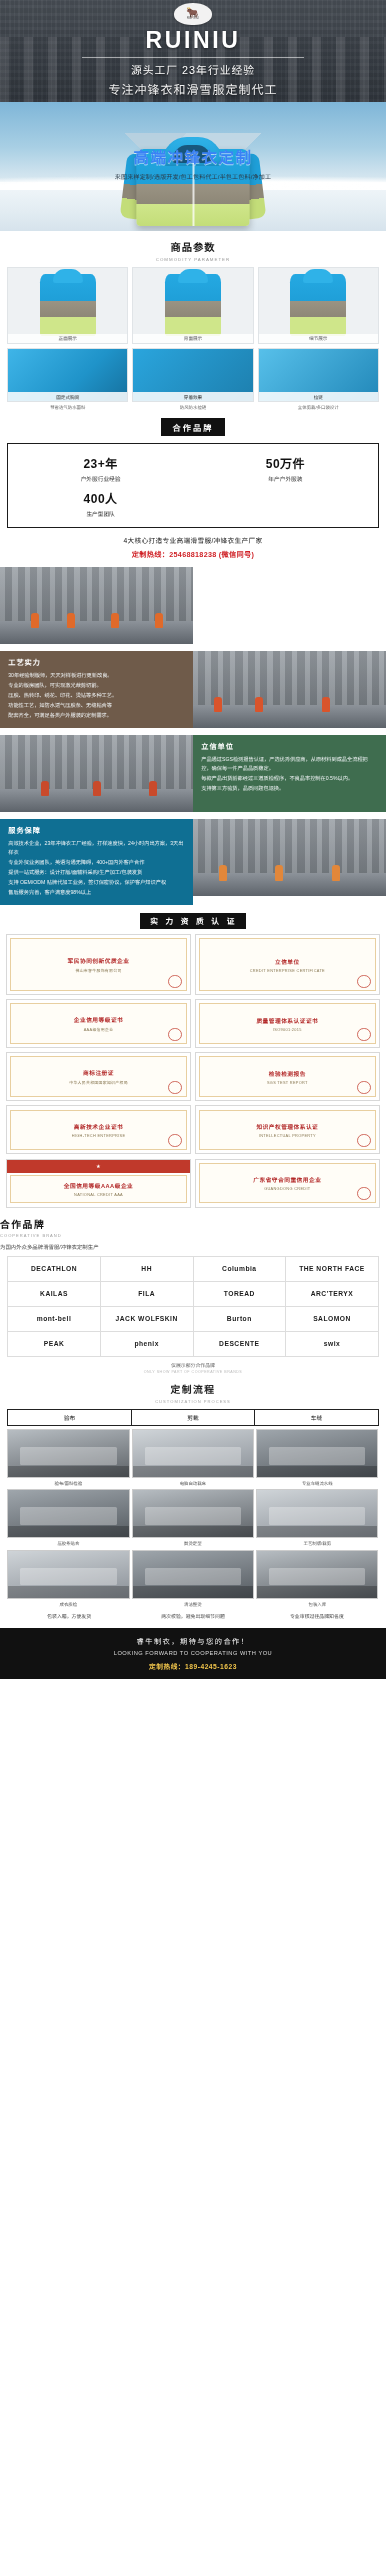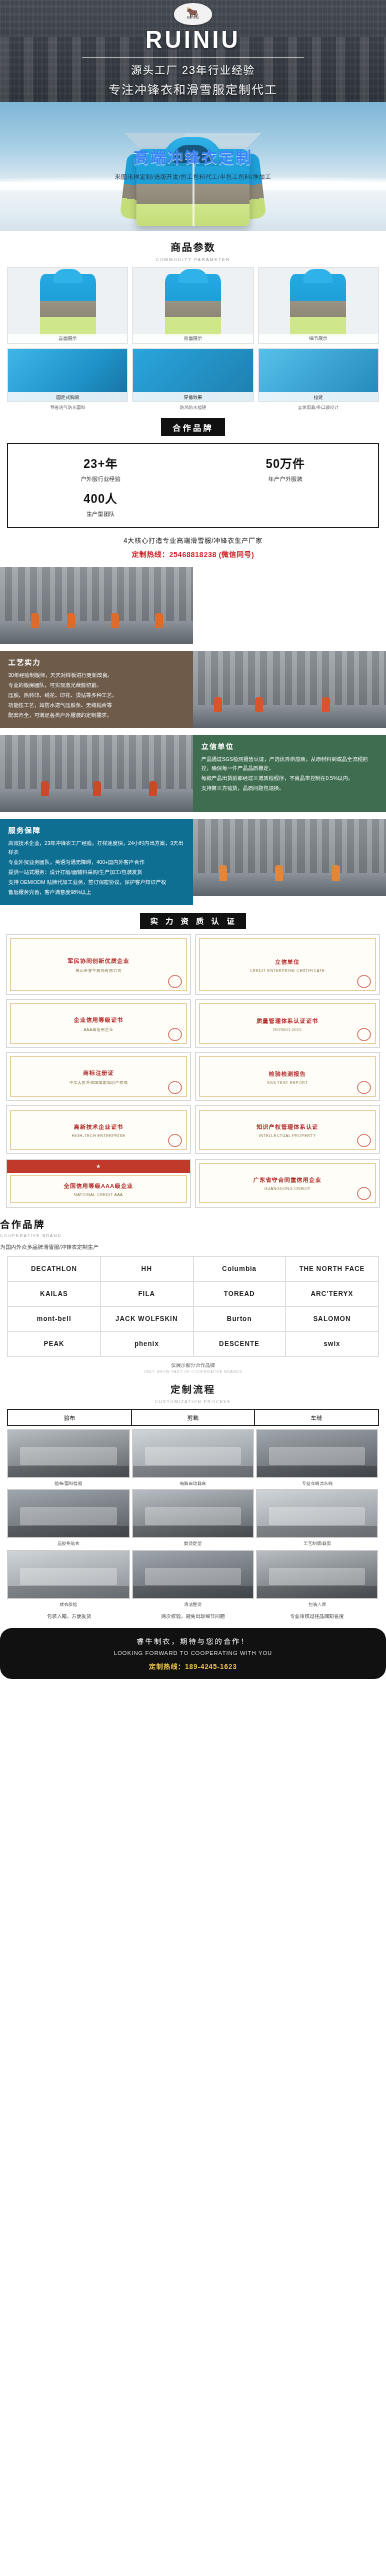--- a/index.html
+++ b/index.html
@@ -312,21 +312,21 @@
   }
 
   
   .foot-notes { margin: 5.2px 7.2px 0; }
   .foot-note {
     font-size: 4.9px; color:#444; line-height:1.9;
     display:flex; justify-content: space-between;
   }
   .foot-note span { flex:1; text-align:center; }
   .footer {
-    margin-top: 7.2px; background:#111; color:#fff; text-align:center; padding: 7.2px 0 8.2px; border-radius: 12px;
+    margin-top: 7.2px; background:#111; color:#fff; text-align:center; padding: 7.2px 0 8.2px;
   }
   .footer .f1 { font-size: 7.2px; letter-spacing:1.5px; }
   .footer .f2 { font-size: 5.7px; color:#ddd; margin-top: 4.1px; letter-spacing:0.5px; }
   .footer .f3 { font-size: 6.7px; font-weight:bold; color:#f3c74c; margin-top: 5.2px; letter-spacing:0.5px; }
 </style>
 </head>
 <body>
 
 <div class="page">
 

